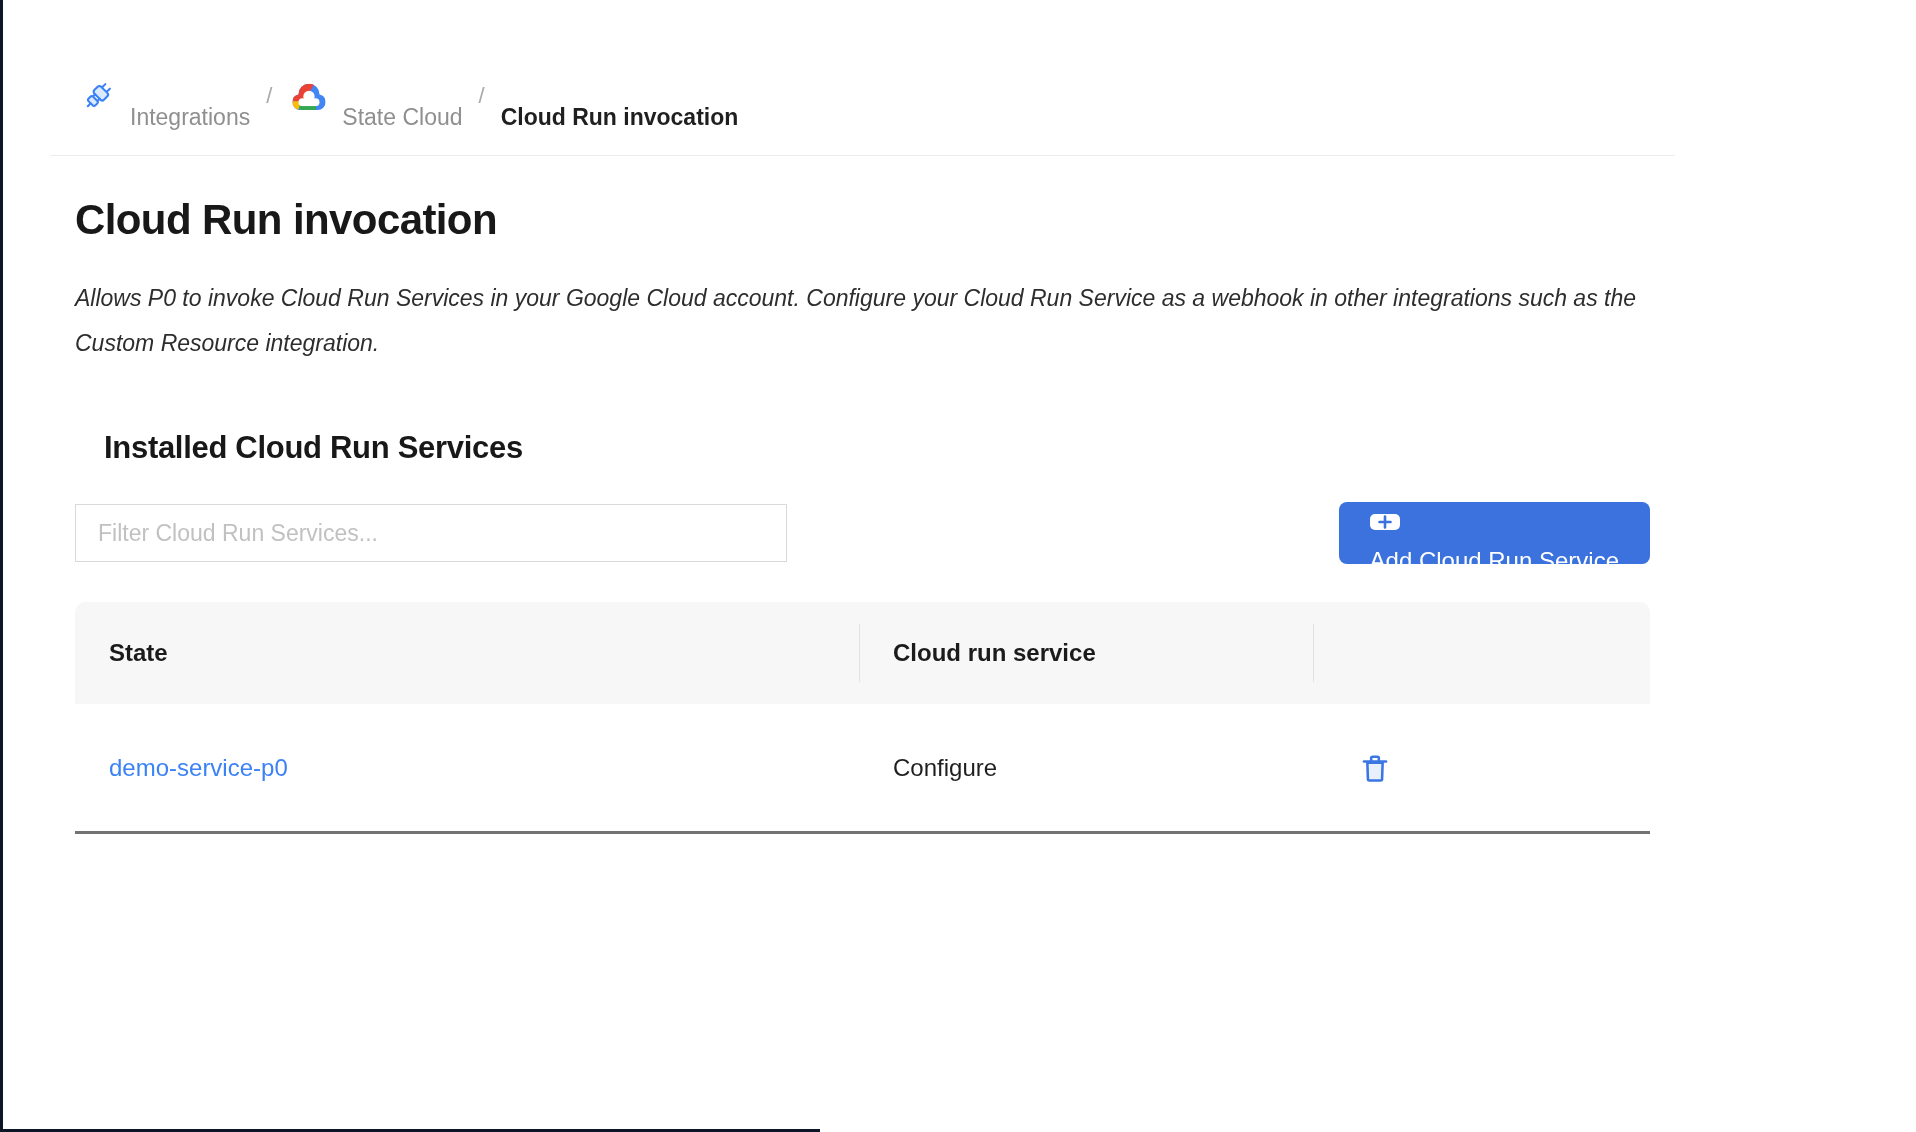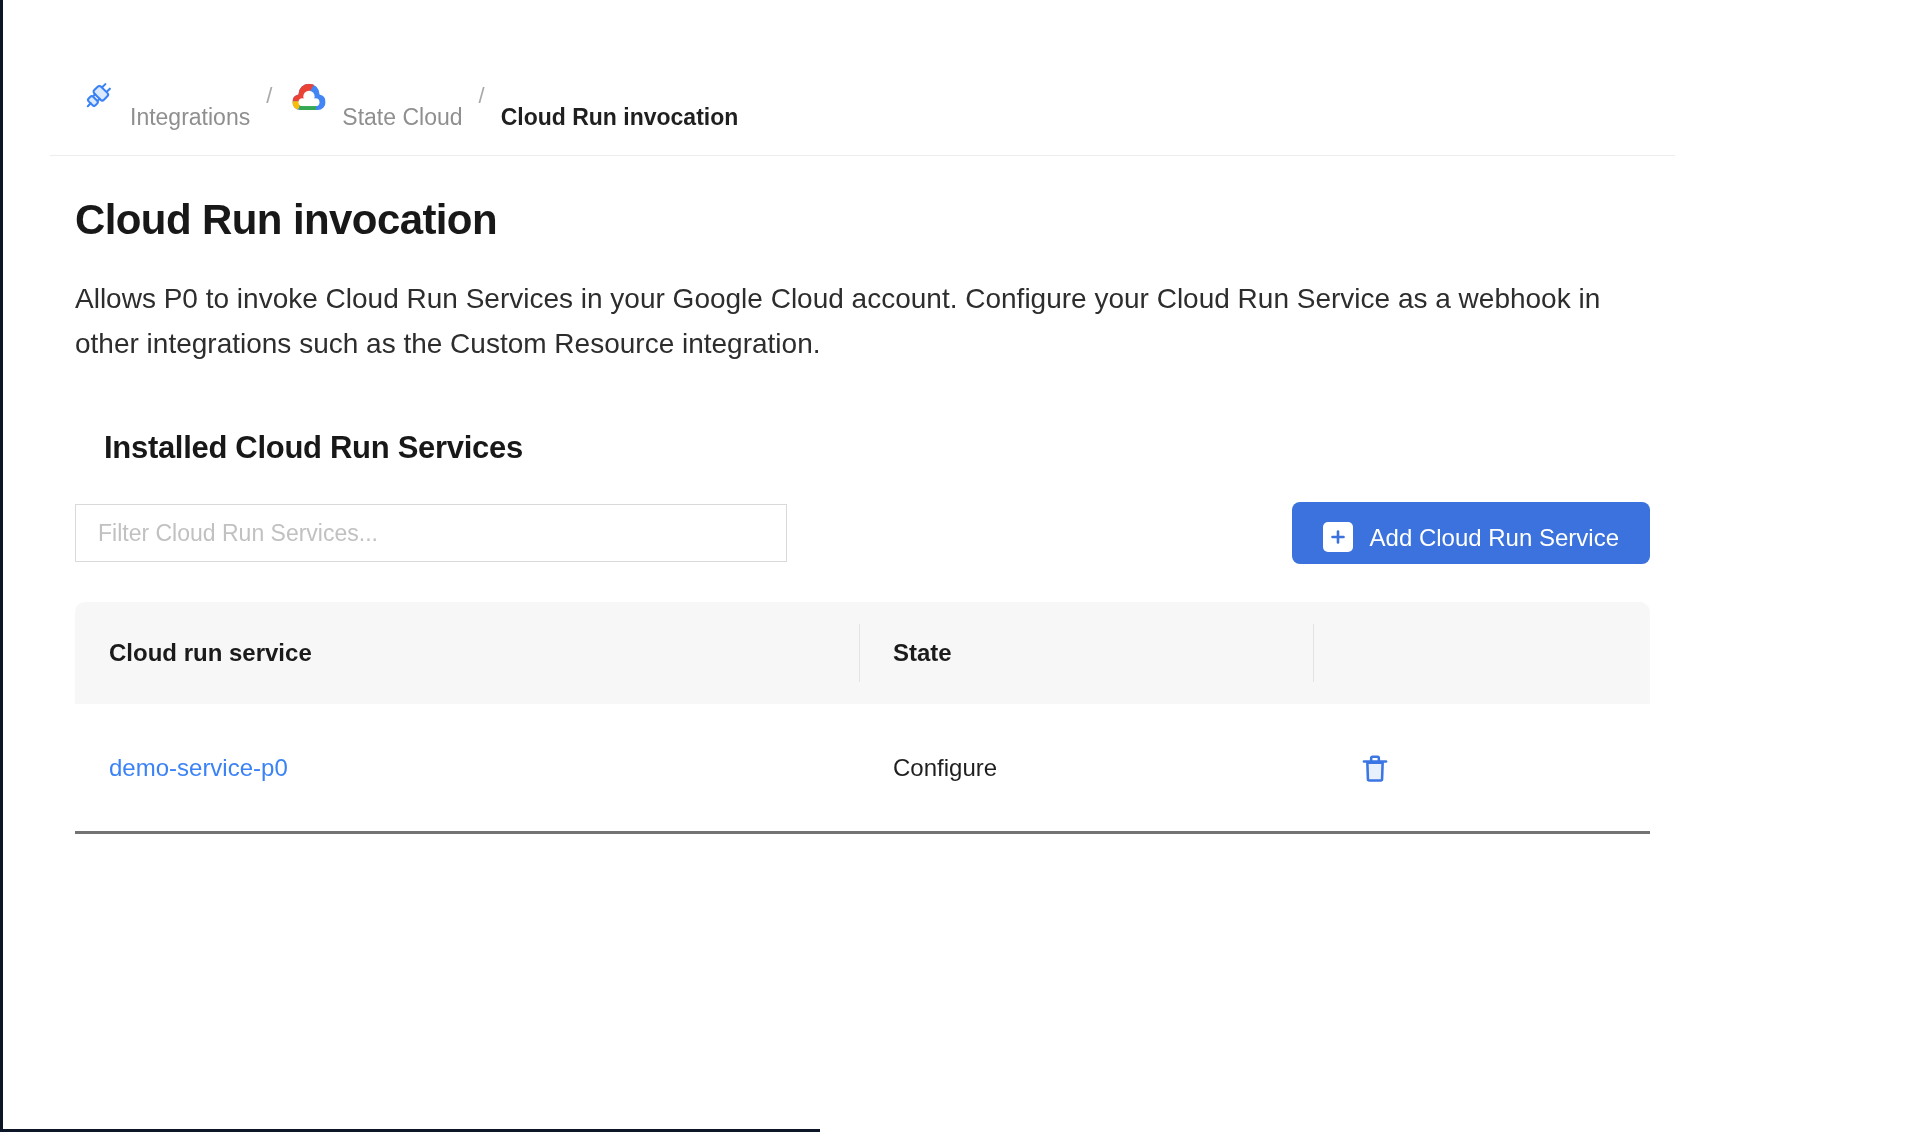--- a/index.html
+++ b/index.html
@@ -17,32 +17,32 @@
   .crumb.current { cursor:default; }
   .crumb.current .label { color:#1f1f1f; font-weight:700; }
   .sep { margin:0 16px; color:#a9a9a9; font-size:22px; }
   .api-icon { width:40px; height:40px; overflow:visible; }
   .gc-logo  { width:42px; height:36px; }
 
   .top-divider { height:1px; background:#ededed; margin:24px 0 0 50px; width:1625px; }
 
   .page-title { margin:40px 0 0 75px; font-size:42px; font-weight:700; color:#181818; letter-spacing:-0.6px; }
 
-  .page-desc { margin:32px 0 0 75px; width:1565px; font-size:28px; line-height:45px; color:#2d2d2d; }
+  .page-desc { margin:32px 0 0 75px; width:1565px; font-size:23px; line-height:45px; color:#2d2d2d;font-style:italic; }
 
   .section-heading { margin:64px 0 0 104px; font-size:31px; font-weight:700; color:#181818; letter-spacing:-0.3px; }
 
   .controls { margin:36px 0 0 75px; width:1575px; display:flex; justify-content:space-between; align-items:center; }
   .filter-input { width:712px; height:58px; border:1px solid #d9d9d9; border-radius:0;
                   padding:0 22px; font-size:23px; color:#333; outline:none;
                   font-family:"Liberation Sans", sans-serif; }
   .filter-input::placeholder { color:#c1c1c1; }
   .add-btn { height:62px; background:#3b72dd; color:#ffffff; border:none; border-radius:8px;
              font-size:24px; font-family:"Liberation Sans", sans-serif;
-             display:flex; align-items:flex-end; gap:17px; padding:12px 31px; cursor:pointer; }
+             display:flex; align-items:flex-start; gap:17px; padding:12px 31px; cursor:pointer;flex-direction:column; }
   .plus-box { width:30px; height:30px; background:#ffffff; border-radius:5px;
               display:flex; align-items:center; justify-content:center; }
 
   
   .table { margin:38px 0 0 75px; width:1575px; }
   .thead { display:grid; grid-template-columns:784px 454px 337px; background:#f7f7f7;
            border-radius:10px 10px 0 0; height:102px; align-items:center; position:relative; }
   .th { padding-left:34px; font-size:24px; font-weight:700; color:#1b1b1b; }
   .th-divider { position:absolute; width:1px; height:58px; top:22px; background:#e3e3e3; }
   .th-divider.d1 { left:784px; }
@@ -121,22 +121,22 @@
         <line x1="8" y1="2.5" x2="8" y2="13.5"></line>
         <line x1="2.5" y1="8" x2="13.5" y2="8"></line>
       </svg>
     </span>
     <span>Add Cloud Run Service</span>
   </button>
 </div>
 
 <div class="table">
   <div class="thead">
+    <div class="th">State</div>
     <div class="th">Cloud run service</div>
-    <div class="th">State</div>
     <div class="th"></div>
     <div class="th-divider d1"></div>
     <div class="th-divider d2"></div>
   </div>
   <div class="trow">
     <div class="td">
       <a class="service-link">demo-service-p0</a>
     </div>
     <div class="td">Configure</div>
     <div class="td" style="padding-left:0;">

